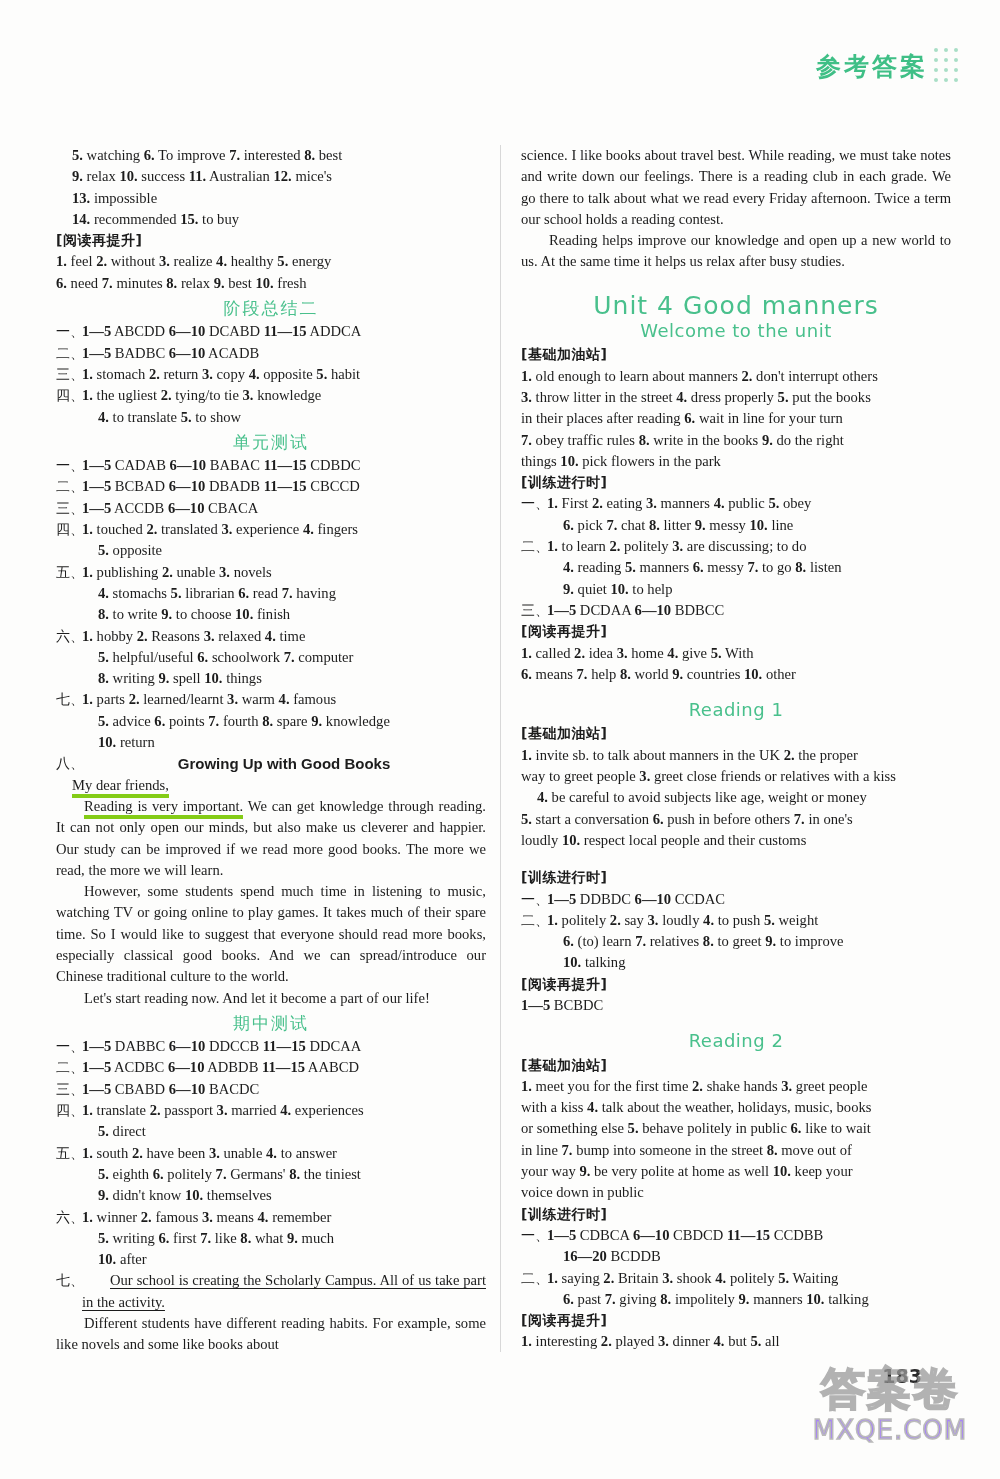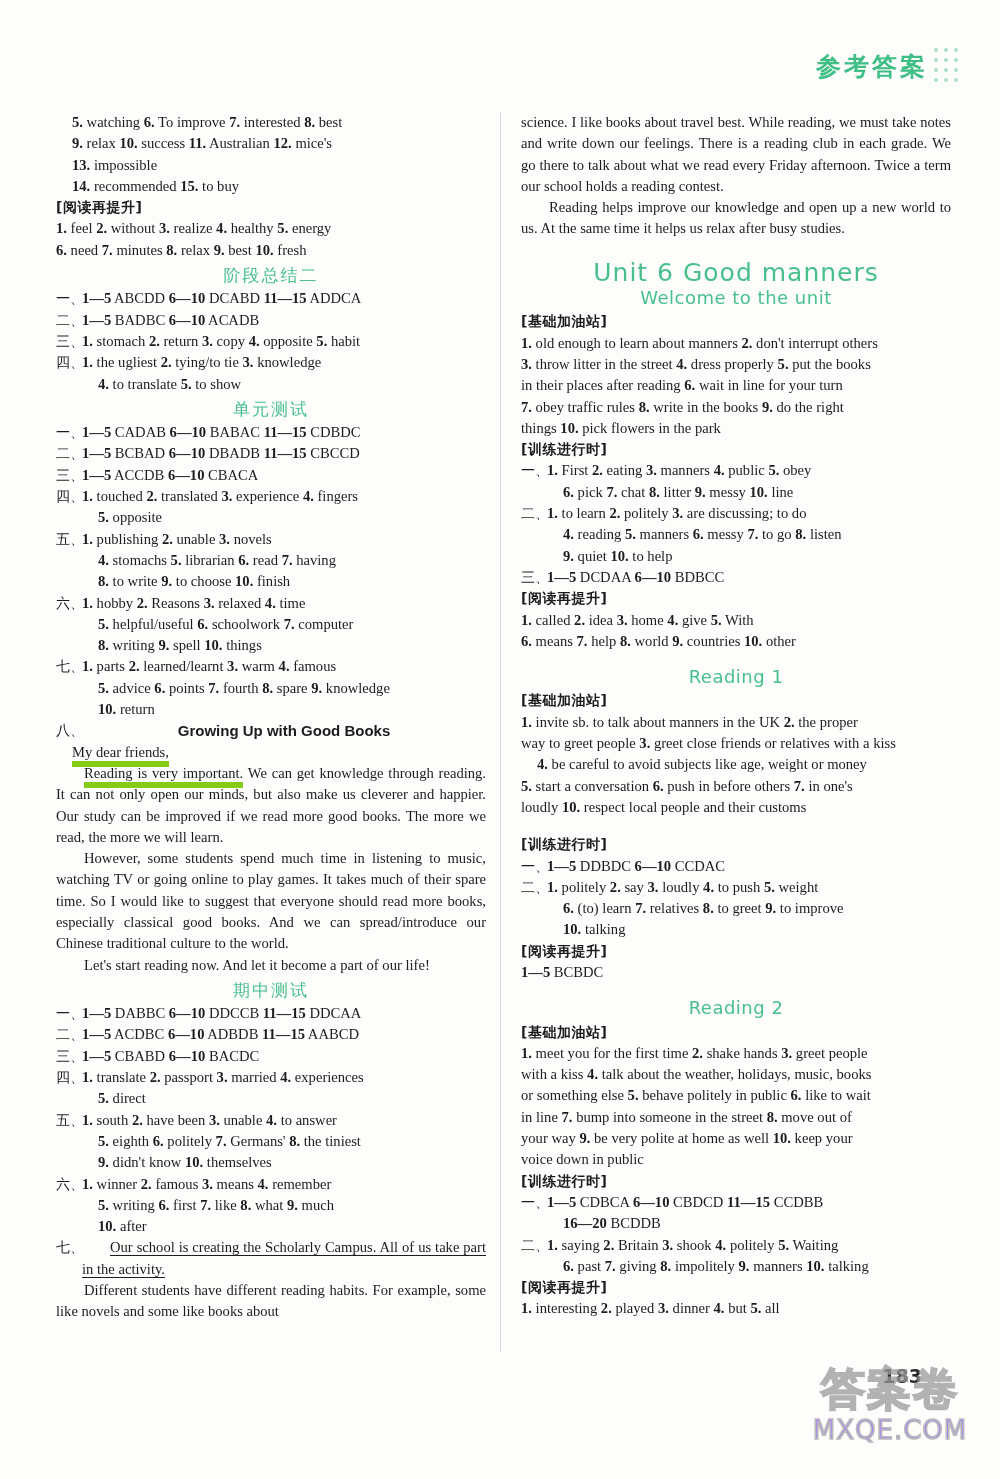--- a/index.html
+++ b/index.html
@@ -55,20 +55,21 @@
     left: 56px;
     width: 896px;
     height: 1240px;
     display: flex;
     gap: 0;
   }
   .col {
     width: 430px;
     font-size: 14.6px;
     line-height: 21.3px;
+    margin-top: 33px;
   }
   .col.left { padding-right: 14px; }
   .col.right { padding-left: 20px; border-left: 1px solid #d8d8d8; }
 
   .ln { white-space: nowrap; }
   b { font-weight: bold; }
   .i1 { margin-left: 16px; }
 
   
   .cn-label {
@@ -101,21 +102,21 @@
   }
   .rowbody { flex: 1 1 auto; }
 
   
   .para {
     text-align: justify;
     text-align-last: left;
     margin: 0;
   }
   .para.indent { text-indent: 28px; }
-  .uline { border-bottom: 6px solid #84cc16; padding-bottom: 1px; }
+  .uline { border-bottom: 4px solid #84cc16; padding-bottom: 1px; }
   .blockline { text-decoration: underline; text-underline-offset: 3px; }
 
   
   .page-num {
     position: absolute;
     right: 78px;
     bottom: 92px;
     font-family: "DejaVu Sans", sans-serif;
     font-size: 19px;
     font-weight: bold;
@@ -325,21 +326,21 @@
       </div>
       <p class="para indent">Different students have different reading habits. For example, some like novels and some like books about</p>
 
     </div>
 
     <div class="col right">
 
       <p class="para">science. I like books about travel best. While reading, we must take notes and write down our feelings. There is a reading club in each grade. We go there to talk about what we read every Friday afternoon. Twice a term our school holds a reading contest.</p>
       <p class="para indent">Reading helps improve our knowledge and open up a new world to us. At the same time it helps us relax after busy studies.</p>
 
-      <div class="h-green h-unit">Unit 6    Good manners</div>
+      <div class="h-green h-unit">Unit 4    Good manners</div>
       <div class="h-green h-sub">Welcome to the unit</div>
 
       <div class="cn-label">[基础加油站]</div>
       <div>
         <div class="ln"><b>1.</b> old enough to learn about manners   <b>2.</b> don't interrupt others</div>
         <div class="ln"><b>3.</b> throw litter in the street   <b>4.</b> dress properly   <b>5.</b> put the books</div>
         <div class="ln">in their places after reading   <b>6.</b> wait in line for your turn</div>
         <div class="ln"><b>7.</b> obey traffic rules   <b>8.</b> write in the books   <b>9.</b> do the right</div>
         <div class="ln">things   <b>10.</b> pick flowers in the park</div>
       </div>

